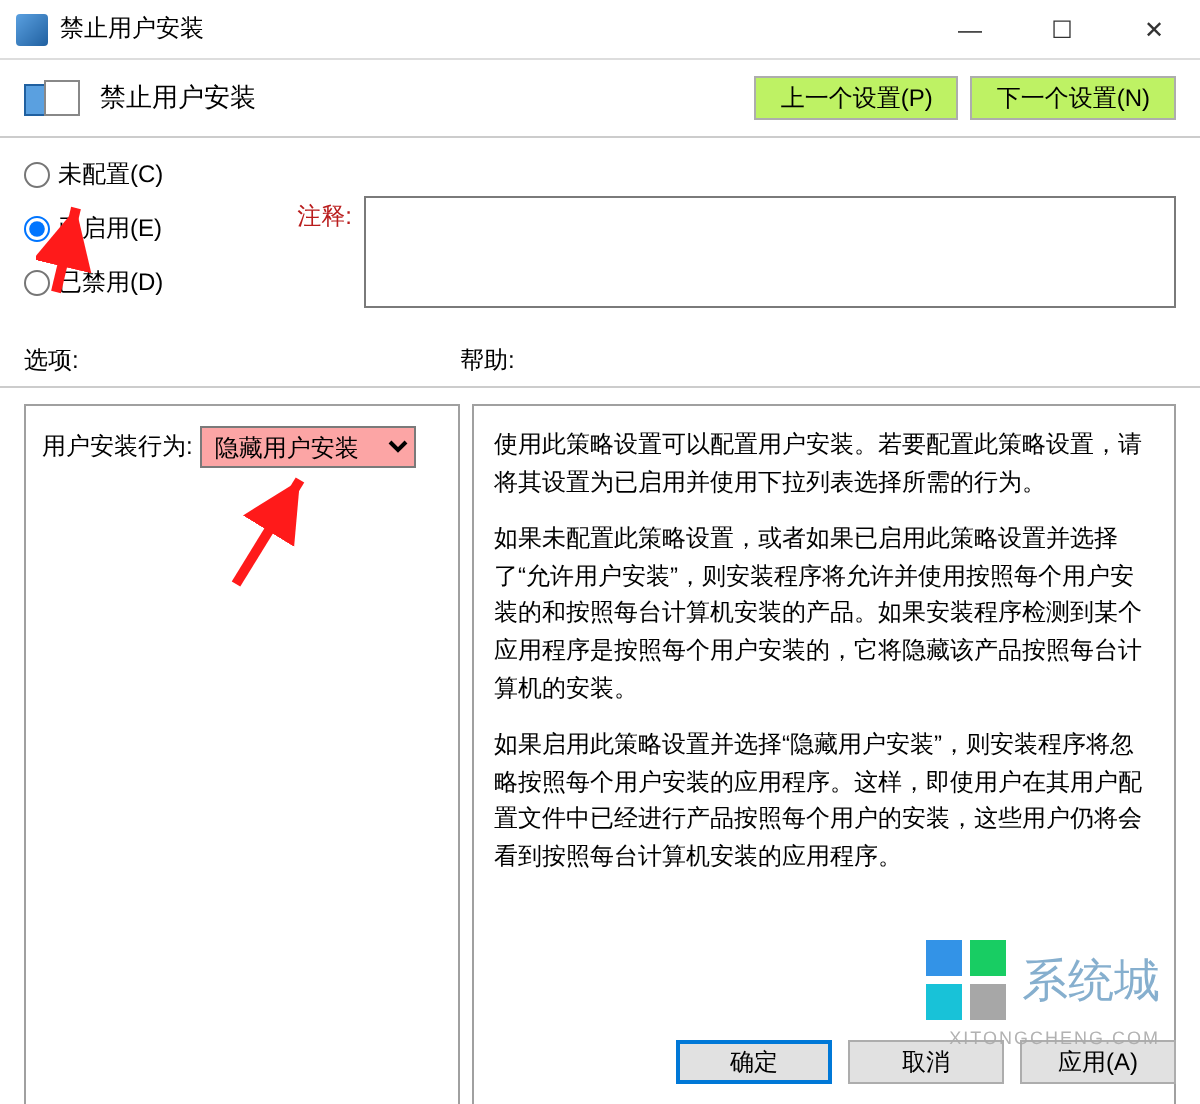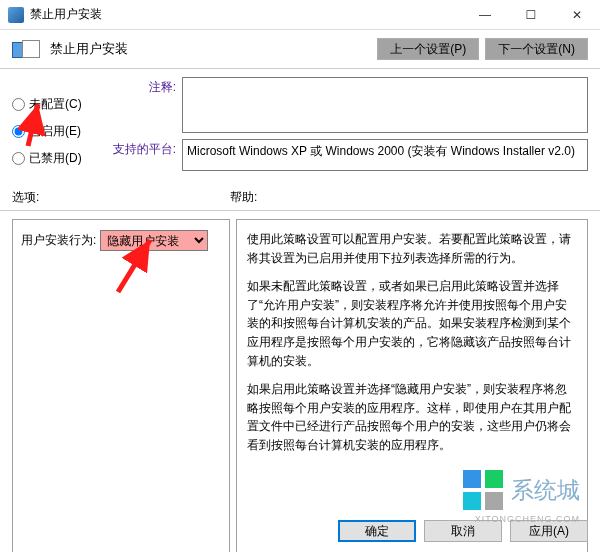--- a/index.html
+++ b/index.html
@@ -8,31 +8,31 @@
 .titlebar { height: 30px; display: flex; align-items: center; padding: 0 0 0 8px; border-bottom: 1px solid #ddd; }
 .titlebar .icon { width: 16px; height: 16px; margin-right: 6px; display: inline-block; background: linear-gradient(135deg,#5aa0e0,#2060a0); border-radius: 2px; }
 .titlebar .title { flex: 1; font-size: 12px; }
 .titlebar .winbtn { width: 46px; height: 30px; display: flex; align-items: center; justify-content: center; color: #333; }
 
 .header { padding: 8px 12px; display: flex; align-items: center; }
 .header .hicon { width: 32px; height: 18px; margin-right: 6px; display: inline-block; position: relative; }
 .header .hicon::before { content:""; position:absolute; left:0; top:2px; width:14px; height:14px; background:#5aa0e0; border:1px solid #2060a0; }
 .header .hicon::after { content:""; position:absolute; left:10px; top:0; width:16px; height:16px; background:#fff; border:1px solid #888; }
 .header .htitle { font-size: 13px; flex: 1; }
-.header .navbtn { height: 22px; padding: 0 12px; background: #a3a3a3; border: 1px solid #adadad; margin-left: 6px; font-size: 12px; cursor: pointer; }
+.header .navbtn { height: 22px; padding: 0 12px; background: #bef264; border: 1px solid #adadad; margin-left: 6px; font-size: 12px; cursor: pointer; }
 
 .hr { border-top: 1px solid #ccc; margin: 0 0 8px 0; }
 
 .upper { display: flex; padding: 0 12px 8px 12px; align-items: flex-end; }
 .radios { width: 100px; padding-top: 2px; position: relative; }
 .radio-row { display: flex; align-items: center; margin-bottom: 10px; cursor: pointer; }
 .radio-row input { margin-right: 4px; }
 .rfields { flex: 1; }
 .fld { display: flex; margin-bottom: 6px; }
-.fld .lbl { width: 70px; text-align: right; padding-right: 6px; padding-top: 2px; color: #4c1d95; }
+.fld .lbl { width: 70px; text-align: right; padding-right: 6px; padding-top: 2px; color: #b91c1c; }
 .fld .txt { flex: 1; border: 1px solid #7a7a7a; min-height: 56px; padding: 3px 4px; font-size: 12px; background: #fff; }
 .fld .txt.small { min-height: 32px; }
 
 .midlabels { display: flex; padding: 4px 12px; }
 .midlabels .l1 { width: 218px; }
 .midlabels .l2 { flex: 1; }
 .hr2 { border-top: 1px solid #ccc; margin: 0 0 8px 0; }
 
 .lower { display: flex; padding: 0 12px; height: 362px; }
 .optpane { width: 218px; border: 1px solid #a0a0a0; padding: 10px 8px; position: relative; background: #fff; }
@@ -98,24 +98,20 @@
     <label class="radio-row">
       <input type="radio" name="st" style="">
       <span>已禁用(D)</span>
     </label>
   </div>
   <div class="rfields">
     <div class="fld">
       <div class="lbl">注释:</div>
       <div class="txt" contenteditable="true" style=""></div>
     </div>
-    <div class="fld">
-      <div class="lbl">支持的平台:</div>
-      <div class="txt small">Microsoft Windows XP 或 Windows 2000 (安装有 Windows Installer v2.0)</div>
-    </div>
   </div>
 </div>
 
 <div class="midlabels">
   <div class="l1">选项:</div>
   <div class="l2">帮助:</div>
 </div>
 <div class="hr2"></div>
 
 <div class="lower">

